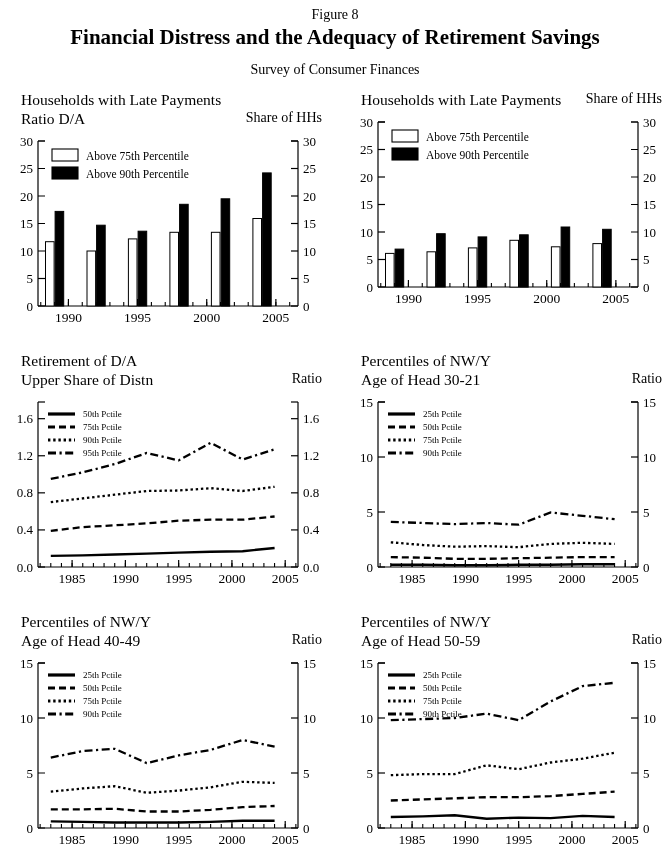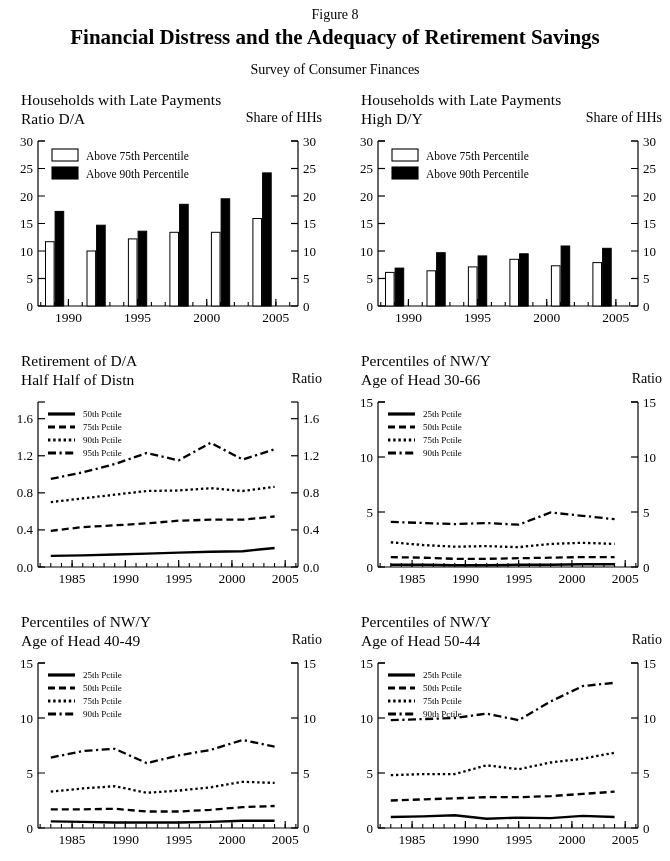--- a/index.html
+++ b/index.html
@@ -121,21 +121,20 @@
             <rect x="217.1" y="69.8" width="8.6" height="107.3" fill="#000000" stroke="#000000" stroke-width="1"></rect>
             <rect x="248.9" y="89.5" width="8.6" height="87.5" fill="#ffffff" stroke="#000000" stroke-width="1"></rect>
             <rect x="258.6" y="43.9" width="8.6" height="133.1" fill="#000000" stroke="#000000" stroke-width="1"></rect>
           </svg></div>
     </section>
 
     <section class="panel">
       <div class="panel-head">
         <div class="panel-titles">
           <div class="panel-title">Households with Late Payments</div>
-          <div class="panel-title">High D/Y</div>
         </div>
         <div class="unit-label">Share of HHs</div>
       </div>
       <div class="plot"><svg width="326" height="206" viewBox="0 0 326 206" xmlns="http://www.w3.org/2000/svg">
             <line x1="34" y1="12" x2="34" y2="177" stroke="#000000" stroke-width="1.2"></line>
             <line x1="294" y1="12" x2="294" y2="177" stroke="#000000" stroke-width="1.2"></line>
             <line x1="34" y1="177" x2="294" y2="177" stroke="#000000" stroke-width="1.2"></line>
             <line x1="34" y1="12" x2="41" y2="12" stroke="#000000" stroke-width="1.2"></line>
             <line x1="287" y1="12" x2="294" y2="12" stroke="#000000" stroke-width="1.2"></line>
             <line x1="34" y1="177" x2="41" y2="177" stroke="#000000" stroke-width="1.2"></line>
@@ -209,21 +208,21 @@
             <rect x="217.1" y="117.0" width="8.6" height="60.0" fill="#000000" stroke="#000000" stroke-width="1"></rect>
             <rect x="248.9" y="133.6" width="8.6" height="43.4" fill="#ffffff" stroke="#000000" stroke-width="1"></rect>
             <rect x="258.6" y="119.3" width="8.6" height="57.8" fill="#000000" stroke="#000000" stroke-width="1"></rect>
           </svg></div>
     </section>
 
     <section class="panel">
       <div class="panel-head">
         <div class="panel-titles">
           <div class="panel-title">Retirement of D/A</div>
-          <div class="panel-title">Half Half of Distn</div>
+          <div class="panel-title">Upper Share of Distn</div>
         </div>
         <div class="unit-label">Ratio</div>
       </div>
       <div class="plot"><svg width="326" height="206" viewBox="0 0 326 206" xmlns="http://www.w3.org/2000/svg">
             <line x1="34" y1="12" x2="34" y2="177" stroke="#000000" stroke-width="1.2"></line>
             <line x1="294" y1="12" x2="294" y2="177" stroke="#000000" stroke-width="1.2"></line>
             <line x1="34" y1="177" x2="294" y2="177" stroke="#000000" stroke-width="1.2"></line>
             <line x1="34" y1="12" x2="41" y2="12" stroke="#000000" stroke-width="1.2"></line>
             <line x1="287" y1="12" x2="294" y2="12" stroke="#000000" stroke-width="1.2"></line>
             <line x1="34" y1="177" x2="41" y2="177" stroke="#000000" stroke-width="1.2"></line>
@@ -293,21 +292,21 @@
             <polyline points="46.8,140.8 78.8,137.1 110.7,135.3 142.7,133.4 174.7,130.7 206.6,129.7 238.6,129.7 270.6,126.5" fill="none" stroke="#000000" stroke-width="2.3" stroke-dasharray="7 4" stroke-linecap="butt"></polyline>
             <polyline points="46.8,112.1 78.8,108.4 110.7,104.7 142.7,101.0 174.7,100.5 206.6,98.2 238.6,101.0 270.6,96.8" fill="none" stroke="#000000" stroke-width="2.3" stroke-dasharray="2.4 2.8" stroke-linecap="butt"></polyline>
             <polyline points="46.8,88.9 78.8,82.4 110.7,74.1 142.7,63.0 174.7,70.4 206.6,52.8 238.6,69.5 270.6,59.3" fill="none" stroke="#000000" stroke-width="2.3" stroke-dasharray="8 3.5 2.2 3.5" stroke-linecap="butt"></polyline>
           </svg></div>
     </section>
 
     <section class="panel">
       <div class="panel-head">
         <div class="panel-titles">
           <div class="panel-title">Percentiles of NW/Y</div>
-          <div class="panel-title">Age of Head 30-66</div>
+          <div class="panel-title">Age of Head 30-21</div>
         </div>
         <div class="unit-label">Ratio</div>
       </div>
       <div class="plot"><svg width="326" height="206" viewBox="0 0 326 206" xmlns="http://www.w3.org/2000/svg">
             <line x1="34" y1="12" x2="34" y2="177" stroke="#000000" stroke-width="1.2"></line>
             <line x1="294" y1="12" x2="294" y2="177" stroke="#000000" stroke-width="1.2"></line>
             <line x1="34" y1="177" x2="294" y2="177" stroke="#000000" stroke-width="1.2"></line>
             <line x1="34" y1="12" x2="41" y2="12" stroke="#000000" stroke-width="1.2"></line>
             <line x1="287" y1="12" x2="294" y2="12" stroke="#000000" stroke-width="1.2"></line>
             <line x1="34" y1="177" x2="41" y2="177" stroke="#000000" stroke-width="1.2"></line>
@@ -453,21 +452,21 @@
             <polyline points="46.8,158.3 78.8,158.3 110.7,157.8 142.7,160.5 174.7,160.5 206.6,158.8 238.6,156.1 270.6,155.0" fill="none" stroke="#000000" stroke-width="2.3" stroke-dasharray="7 4" stroke-linecap="butt"></polyline>
             <polyline points="46.8,140.7 78.8,137.4 110.7,135.2 142.7,141.8 174.7,139.6 206.6,136.3 238.6,130.8 270.6,131.9" fill="none" stroke="#000000" stroke-width="2.3" stroke-dasharray="2.4 2.8" stroke-linecap="butt"></polyline>
             <polyline points="46.8,106.6 78.8,100.0 110.7,97.8 142.7,112.1 174.7,104.4 206.6,98.9 238.6,89.0 270.6,95.6" fill="none" stroke="#000000" stroke-width="2.3" stroke-dasharray="8 3.5 2.2 3.5" stroke-linecap="butt"></polyline>
           </svg></div>
     </section>
 
     <section class="panel">
       <div class="panel-head">
         <div class="panel-titles">
           <div class="panel-title">Percentiles of NW/Y</div>
-          <div class="panel-title">Age of Head 50-44</div>
+          <div class="panel-title">Age of Head 50-59</div>
         </div>
         <div class="unit-label">Ratio</div>
       </div>
       <div class="plot"><svg width="326" height="206" viewBox="0 0 326 206" xmlns="http://www.w3.org/2000/svg">
             <line x1="34" y1="12" x2="34" y2="177" stroke="#000000" stroke-width="1.2"></line>
             <line x1="294" y1="12" x2="294" y2="177" stroke="#000000" stroke-width="1.2"></line>
             <line x1="34" y1="177" x2="294" y2="177" stroke="#000000" stroke-width="1.2"></line>
             <line x1="34" y1="12" x2="41" y2="12" stroke="#000000" stroke-width="1.2"></line>
             <line x1="287" y1="12" x2="294" y2="12" stroke="#000000" stroke-width="1.2"></line>
             <line x1="34" y1="177" x2="41" y2="177" stroke="#000000" stroke-width="1.2"></line>

